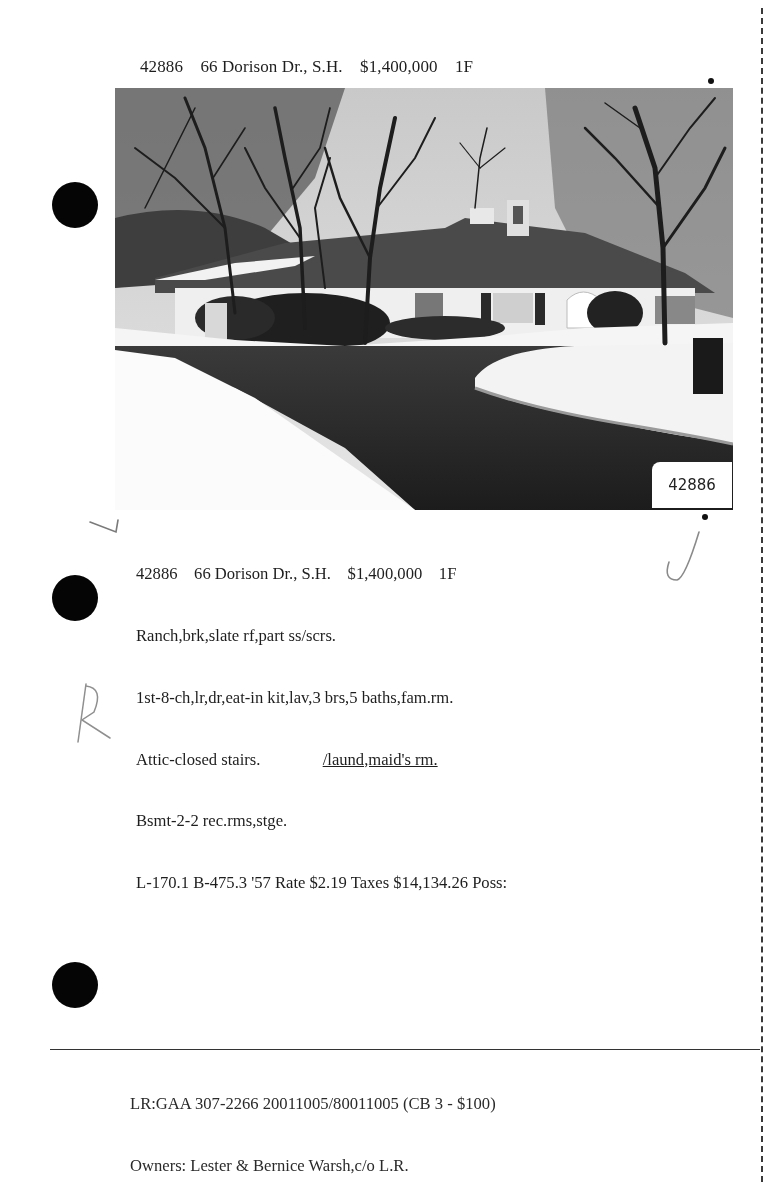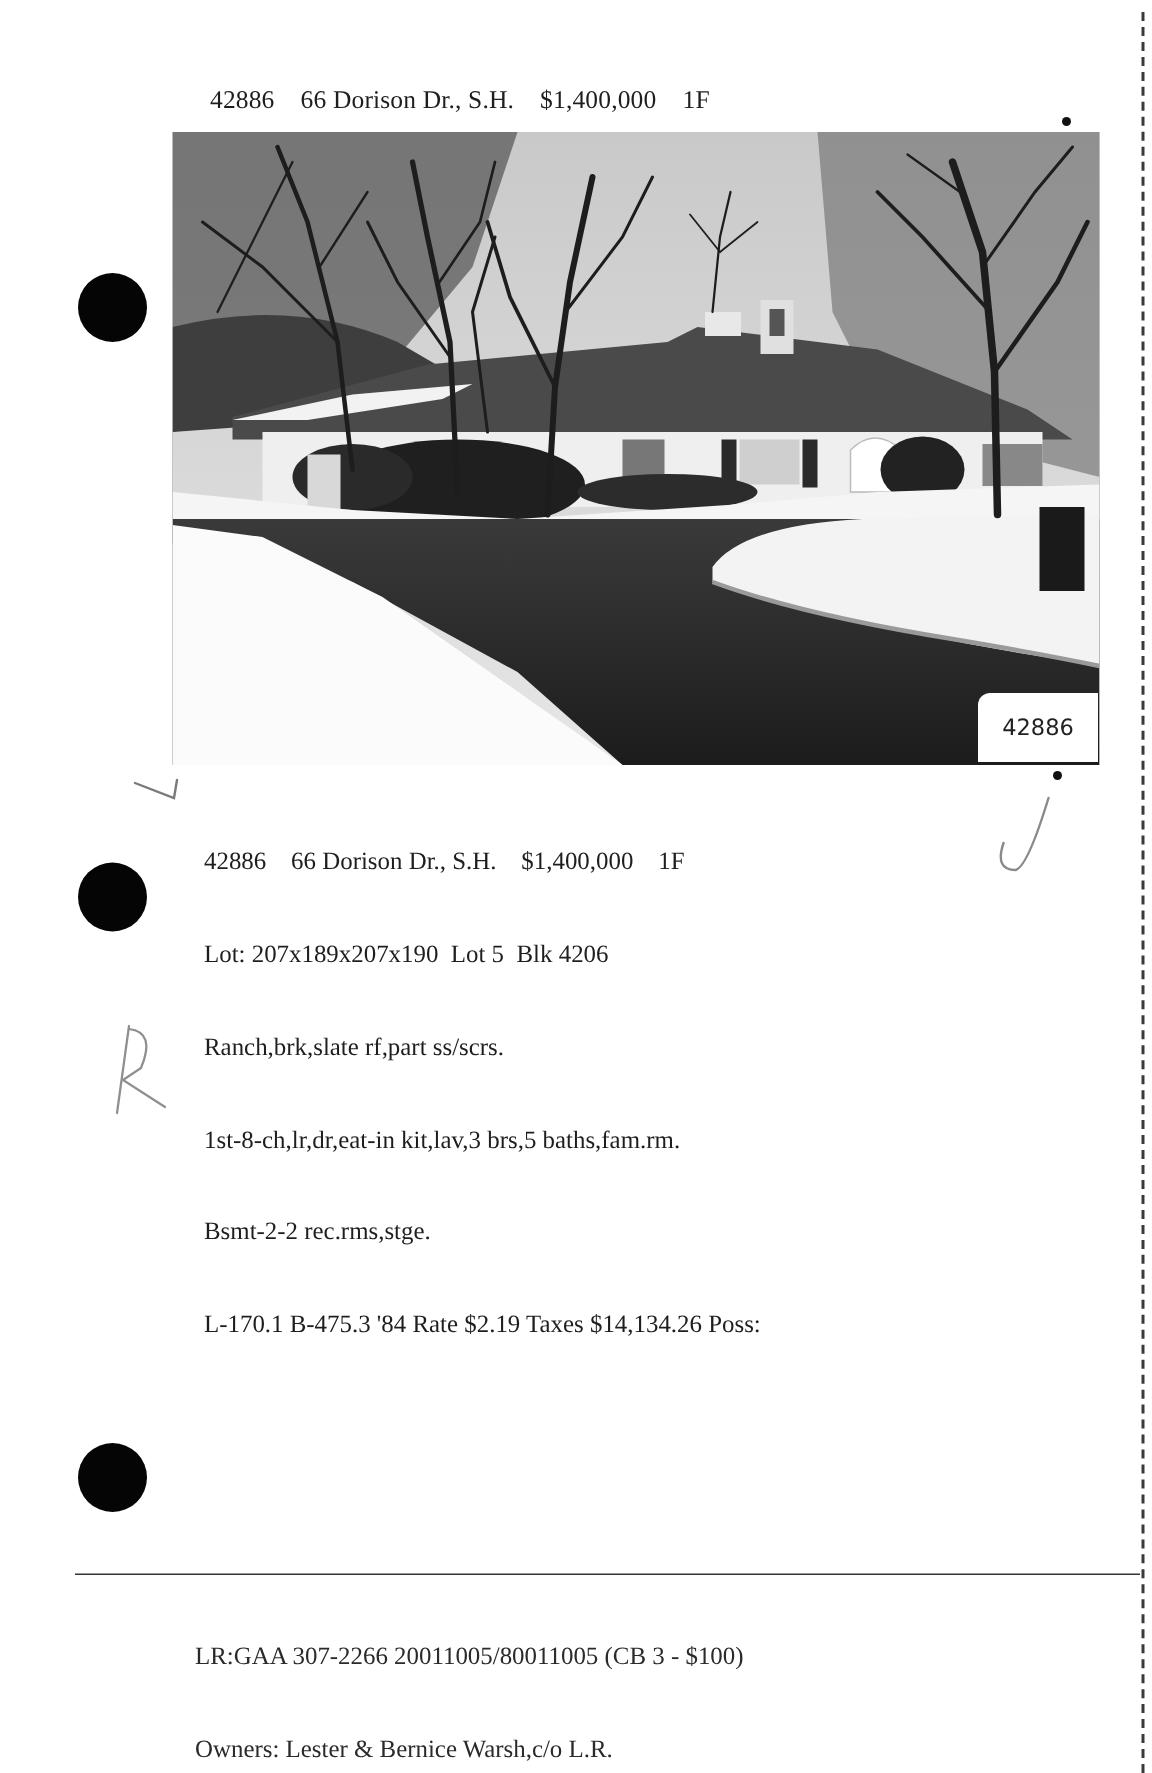--- a/index.html
+++ b/index.html
@@ -136,25 +136,25 @@
       <path d="M365 80 L390 60" stroke-width="1.2"></path>
       <path d="M210 200 L200 120 L215 70" stroke-width="2"></path>
     </g>
   </svg>
 </div>
 <div class="photo-tag">42886</div>
 <div class="dot" style="left:702px; top:514px;"></div>
 
 <div class="listing mono">
   <span class="line"><span>42886</span>    <span>66 Dorison Dr., S.H.</span>    <span>$1,400,000</span>    <span>1F</span></span>
-  <span class="line">Lot: 207x189x207x190  Lot 5  Blk 4206</span>
   <span class="line">Ranch,brk,slate rf,part ss/scrs.</span>
   <span class="line">1st-8-ch,lr,dr,eat-in kit,lav,3 brs,5 baths,fam.rm.</span>
+  <span class="line"><span>Attic-closed stairs.</span>               <span class="underline">/laund,maid's rm.</span></span>
   <span class="line">Bsmt-2-2 rec.rms,stge.</span>
-  <span class="line">L-170.1 B-475.3 '84 Rate $2.19 Taxes $14,134.26 Poss:</span>
+  <span class="line">L-170.1 B-475.3 '57 Rate $2.19 Taxes $14,134.26 Poss:</span>
   
   
   
   
   
   
   
   
   
   

